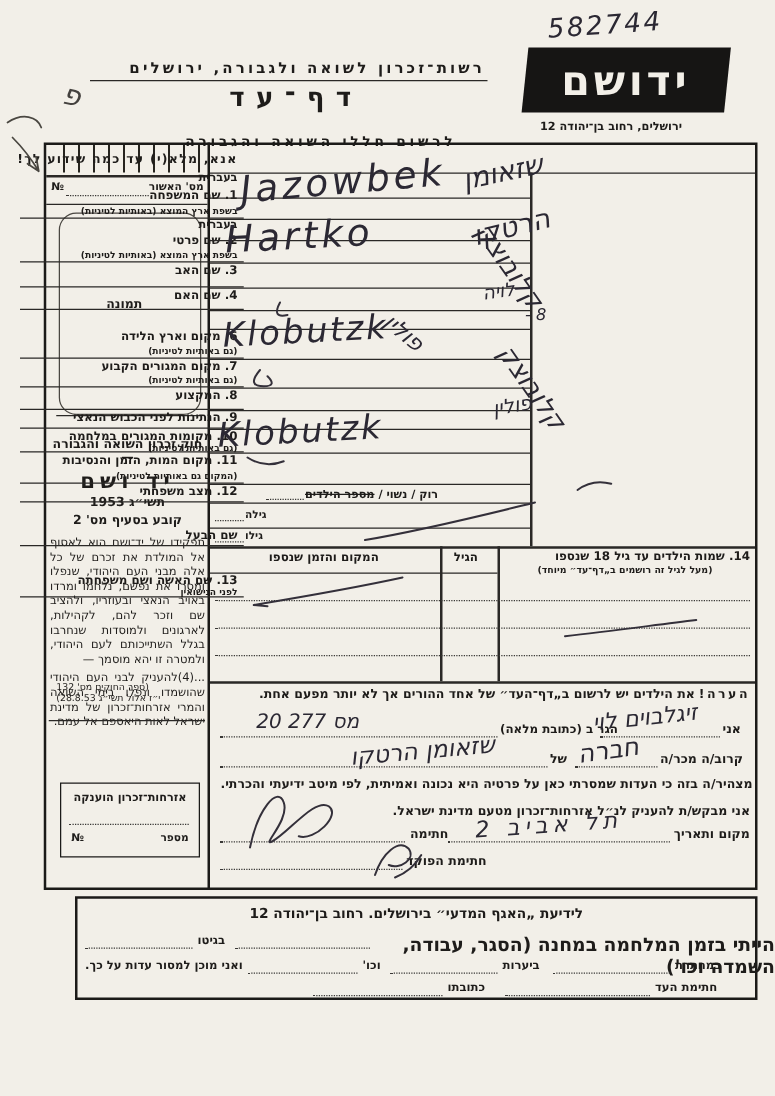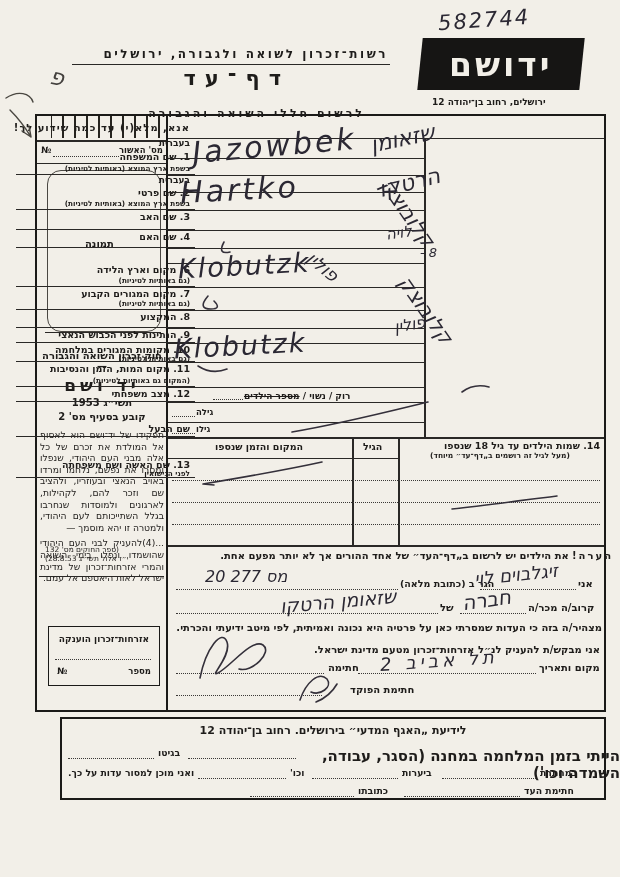--- a/index.html
+++ b/index.html
@@ -168,21 +168,21 @@
     <div style="font-size:7.5px;font-weight:bold;text-align:center;">(מעל לגיל זה רושמים ב„דף־עד״ מיוחד)</div>
   </div>
   <div class="lbl" style="left:363px;top:442px;font-size:9.5px;">הגיל</div>
   <div class="lbl" style="left:215px;top:442px;font-size:9.5px;">המקום והזמן שנספו</div>
 
   <div class="dotline" style="left:172px;top:480px;width:428px;"></div>
   <div class="dotline" style="left:172px;top:502px;width:428px;"></div>
   <div class="dotline" style="left:172px;top:524px;width:428px;"></div>
   <div class="hline thick" style="left:168px;top:545px;width:436px;"></div>
 
-  <div class="abs" style="right:7px;left:178px;top:550px;font-size:10px;">
+  <div class="abs" style="right:20px;left:178px;top:550px;font-size:10px;">
     <b style="letter-spacing:2px;">הערה!</b>
     <span style="font-weight:bold;">את הילדים יש לרשום ב„דף־העד״ של אחד ההורים אך לא יותר מפעם אחת.</span>
   </div>
 
   <div class="lbl" style="left:578px;top:578px;font-size:10px;">אני</div>
   <div class="dotline" style="left:480px;top:589px;width:96px;"></div>
   <div class="lbl" style="left:400px;top:579px;font-size:9.5px;">הגר ב (כתובת מלאה)</div>
   <div class="dotline" style="left:176px;top:589px;width:222px;"></div>
 
   <div class="lbl" style="left:528px;top:602px;font-size:10px;">קרוב/ה מכר/ה</div>
@@ -191,21 +191,21 @@
   <div class="dotline" style="left:176px;top:613px;width:262px;"></div>
 
   <div class="abs" style="left:270px;top:644px;width:330px;font-size:10px;font-weight:bold;text-align:right;">אני מבקש/ת להעניק לנ״ל אזרחות־זכרון מטעם מדינת ישראל.</div>
   <div class="abs" style="right:18px;top:622px;width:428px;font-size:10px;font-weight:bold;">מצהיר/ה בזה כי העדות שמסרתי כאן על פרטיה היא נכונה ואמיתית, לפי מיטב ידיעתי והכרתי.</div>
 
   <div class="lbl" style="left:539px;top:662px;font-size:10px;">מקום ותאריך</div>
   <div class="dotline" style="left:358px;top:673px;width:178px;"></div>
   <div class="lbl" style="left:328px;top:662px;font-size:10px;">חתימה</div>
   <div class="dotline" style="left:176px;top:673px;width:148px;"></div>
 
-  <div class="lbl" style="left:325px;top:684px;font-size:10px;margin-left:25px;">חתימת הפוקד</div>
+  <div class="lbl" style="left:325px;top:684px;font-size:10px;">חתימת הפוקד</div>
   <div class="dotline" style="left:176px;top:695px;width:146px;"></div>
 
   <div class="frame" style="left:60px;top:717px;width:546px;height:83px;border-width:2px;"></div>
   <div class="abs" style="left:60px;top:724px;width:546px;text-align:center;font-size:11px;font-weight:bold;">לידיעת „האגף המדעי״ בירושלים.  רחוב בן־יהודה 12</div>
 
   <div class="lbl" style="left:300px;top:748px;font-size:15px;">הייתי בזמן המלחמה במחנה (הסגר, עבודה, השמדה וכו')</div>
   <div class="dotline" style="left:188px;top:758px;width:108px;"></div>
   <div class="lbl" style="left:158px;top:748px;font-size:9.3px;">בגיטו</div>
   <div class="dotline" style="left:68px;top:758px;width:86px;"></div>
 

